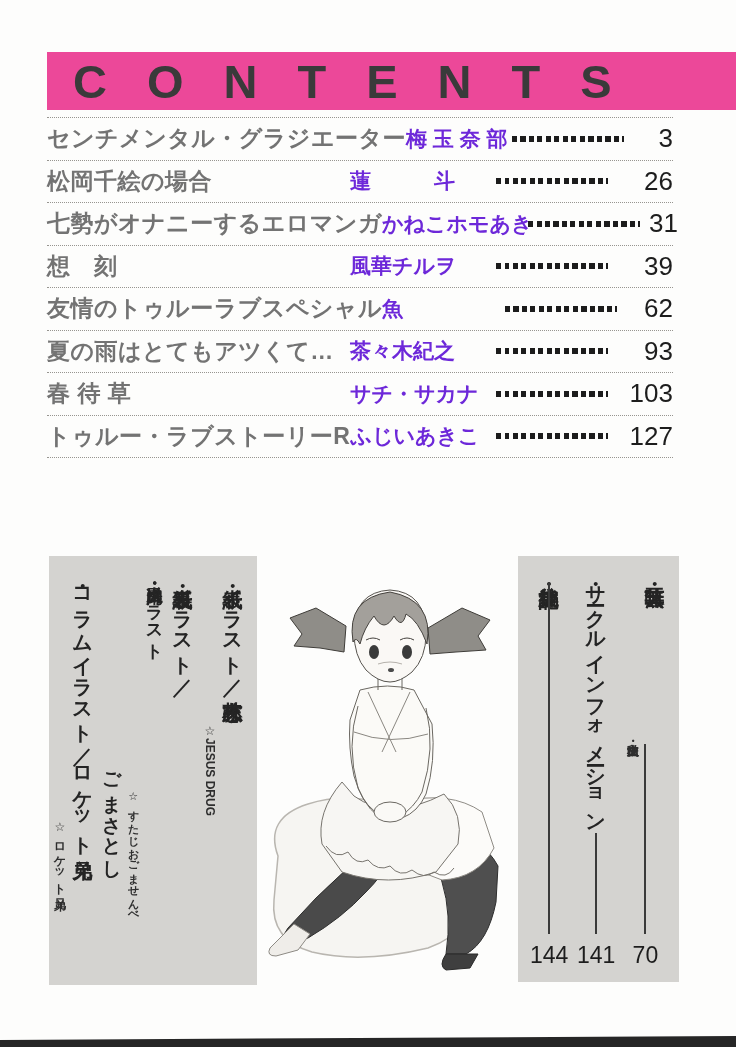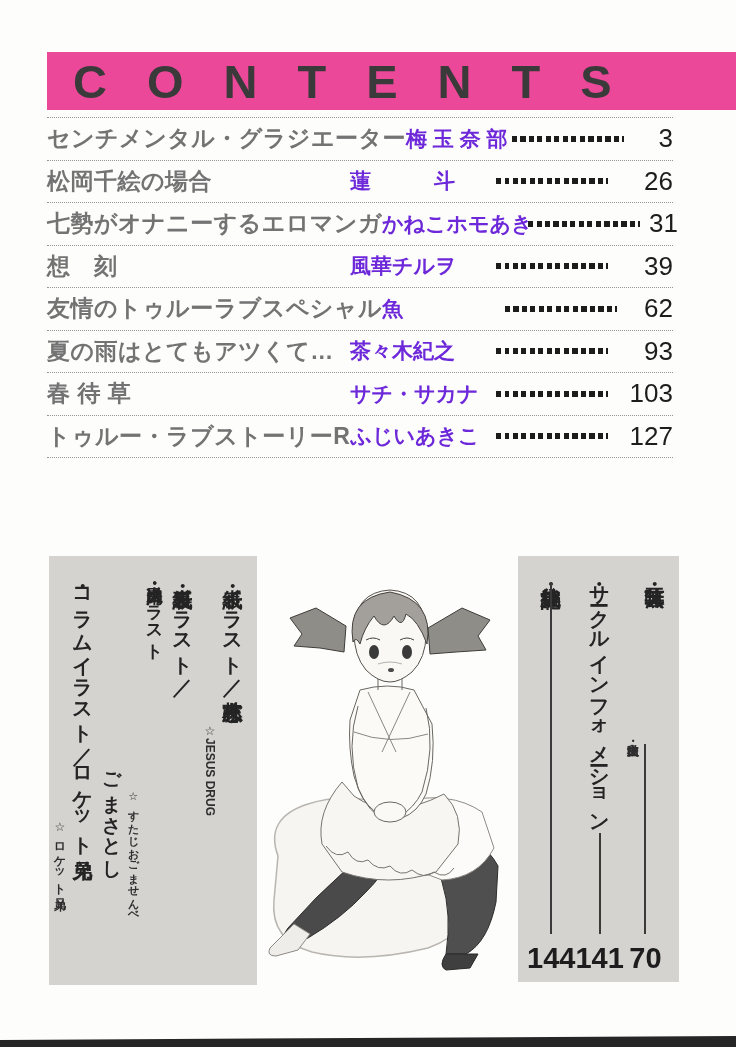--- a/index.html
+++ b/index.html
@@ -62,21 +62,21 @@
     display:flex;flex-direction:row-reverse;justify-content:space-between;
     padding:16px 12px 12px 12px;box-sizing:border-box;
   }
   .rcol{display:flex;flex-direction:column;align-items:center;}
   .rcol .vtext{
     writing-mode:vertical-rl;text-orientation:mixed;line-height:1.2;flex:none;
   }
   .rcol .credit-main{font-size:20px;}
   .sub-akiyama{font-size:12px;margin-inline-start:162px;}
   .vline{width:2px;flex:1 1 auto;background:#3a3a3a;margin:10px auto 8px;}
-  .credit-page{font-size:29px;font-weight:700;color:#1d1d1d;height:28px;}
+  .credit-page{font-size:23px;font-weight:400;color:#1d1d1d;height:28px;}
   
   .illustration{position:absolute;left:250px;top:556px;width:268px;height:429px;}
   .illustration svg{width:100%;height:100%;}
   
   .page-edge-shadow{
     position:absolute;left:-8px;right:-8px;bottom:-2px;height:11px;
     background:#262626;transform:rotate(-0.3deg);
   }
 </style>
 </head>

